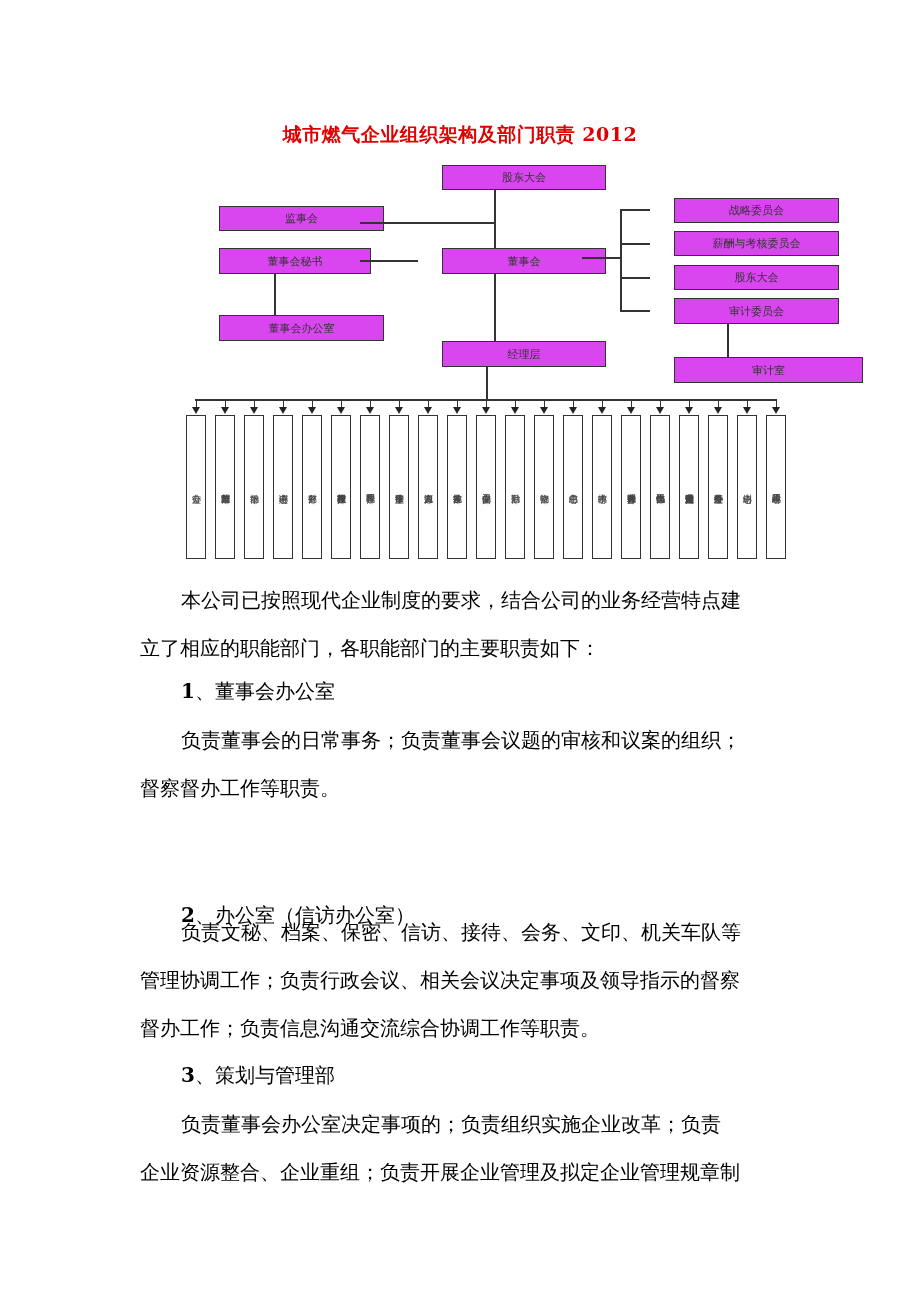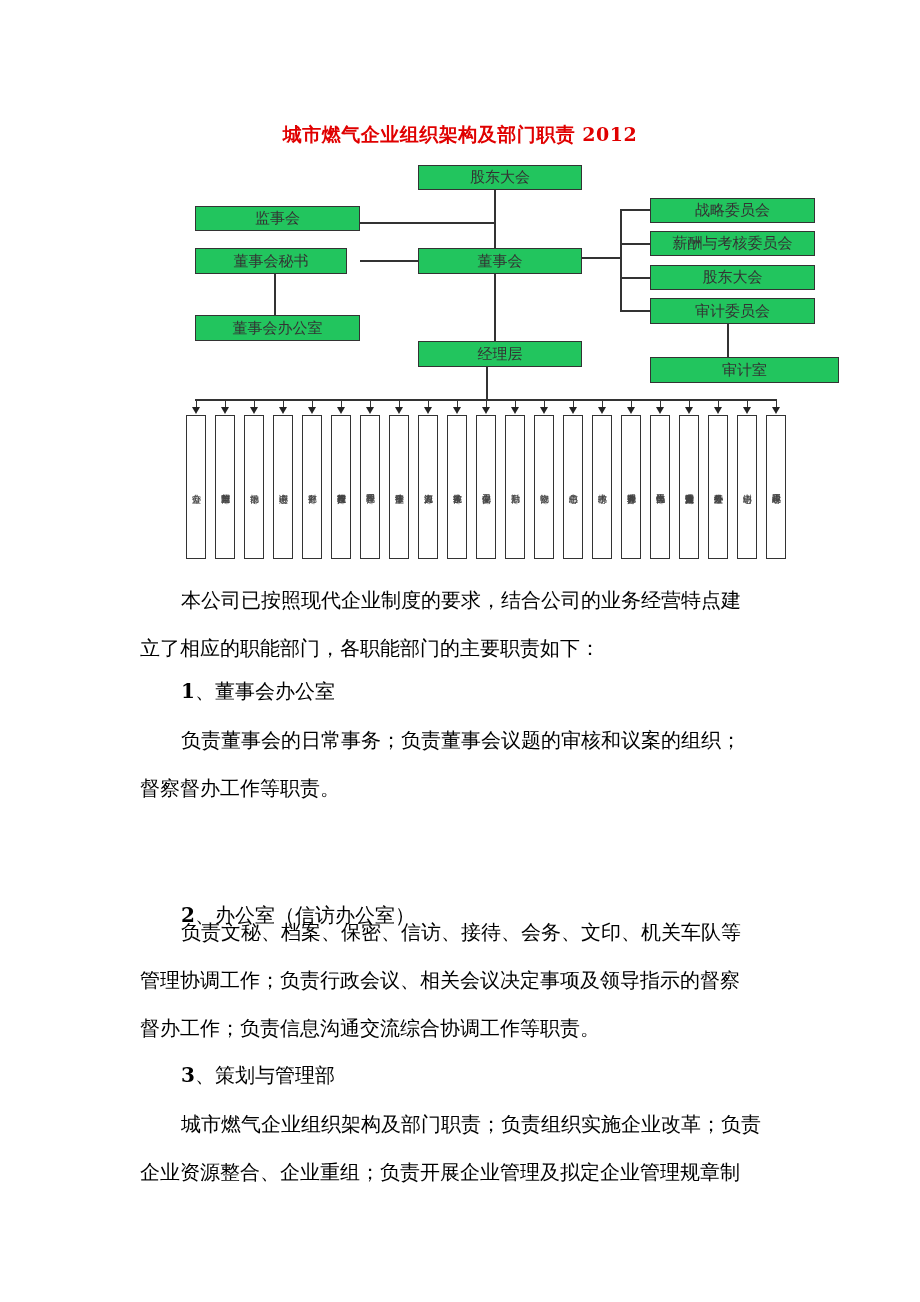--- a/index.html
+++ b/index.html
@@ -1,22 +1,22 @@
 <!DOCTYPE html>
 <html><head>
 <meta charset="utf-8">
 <style>
   html, body { margin: 0; padding: 0; background: #ffffff; }
   body { width: 920px; height: 1302px; position: relative; overflow: hidden;
          font-family: "DejaVu Serif", "Liberation Serif", serif; color: #000; }
   .title { position: absolute; left: 0; width: 920px; top: 122px; text-align: center;
            font-size: 19px; font-weight: bold; color: #e00000; letter-spacing: 0.5px; }
-  .box { position: absolute; border: 1.5px solid #333; background: #22c55e; box-sizing: border-box;
+  .box { position: absolute; border: 1.5px solid #333; background: #d946ef; box-sizing: border-box;
          display: flex; align-items: center; justify-content: center;
-         font-family: "DejaVu Sans", sans-serif; font-size: 15px; color: #333; }
+         font-family: "DejaVu Sans", sans-serif; font-size: 11px; color: #333; margin-left: 24px; }
   .line { position: absolute; background: #333; }
   .vbox { position: absolute; top: 415px; width: 20px; height: 144px; border: 1.5px solid #333;
           box-sizing: border-box; background: #fff; display: flex; align-items: center; justify-content: center;
           font-family: "DejaVu Sans", sans-serif; font-size: 9px; color: #444;
           writing-mode: vertical-rl; letter-spacing: 0px; line-height: 1; }
   .arrow { position: absolute; top: 407px; width: 0; height: 0;
            border-left: 4px solid transparent; border-right: 4px solid transparent; border-top: 7px solid #222; }
   .drop { position: absolute; top: 400px; width: 1px; height: 8px; background: #333; }
   .para { position: absolute; left: 140px; width: 640px; font-size: 20px; line-height: 48px;
           font-family: "DejaVu Serif", "Liberation Serif", serif; }
@@ -149,15 +149,15 @@
 <div class="para" style="top:908px;">
   <div class="indent">负责文秘、档案、保密、信访、接待、会务、文印、机关车队等</div>
   <div>管理协调工作；负责行政会议、相关会议决定事项及领导指示的督察</div>
   <div>督办工作；负责信息沟通交流综合协调工作等职责。</div>
 </div>
 
 <div class="heading" style="top:1062px;">
   <span class="num">3</span><span>、</span><span>策划与管理部</span>
 </div>
 <div class="para" style="top:1100px;">
-  <div class="indent">城市燃气企业组织架构及部门职责；负责组织实施企业改革；负责</div>
+  <div class="indent">负责董事会办公室决定事项的；负责组织实施企业改革；负责</div>
   <div>企业资源整合、企业重组；负责开展企业管理及拟定企业管理规章制</div>
 </div>
 
 </body></html>

